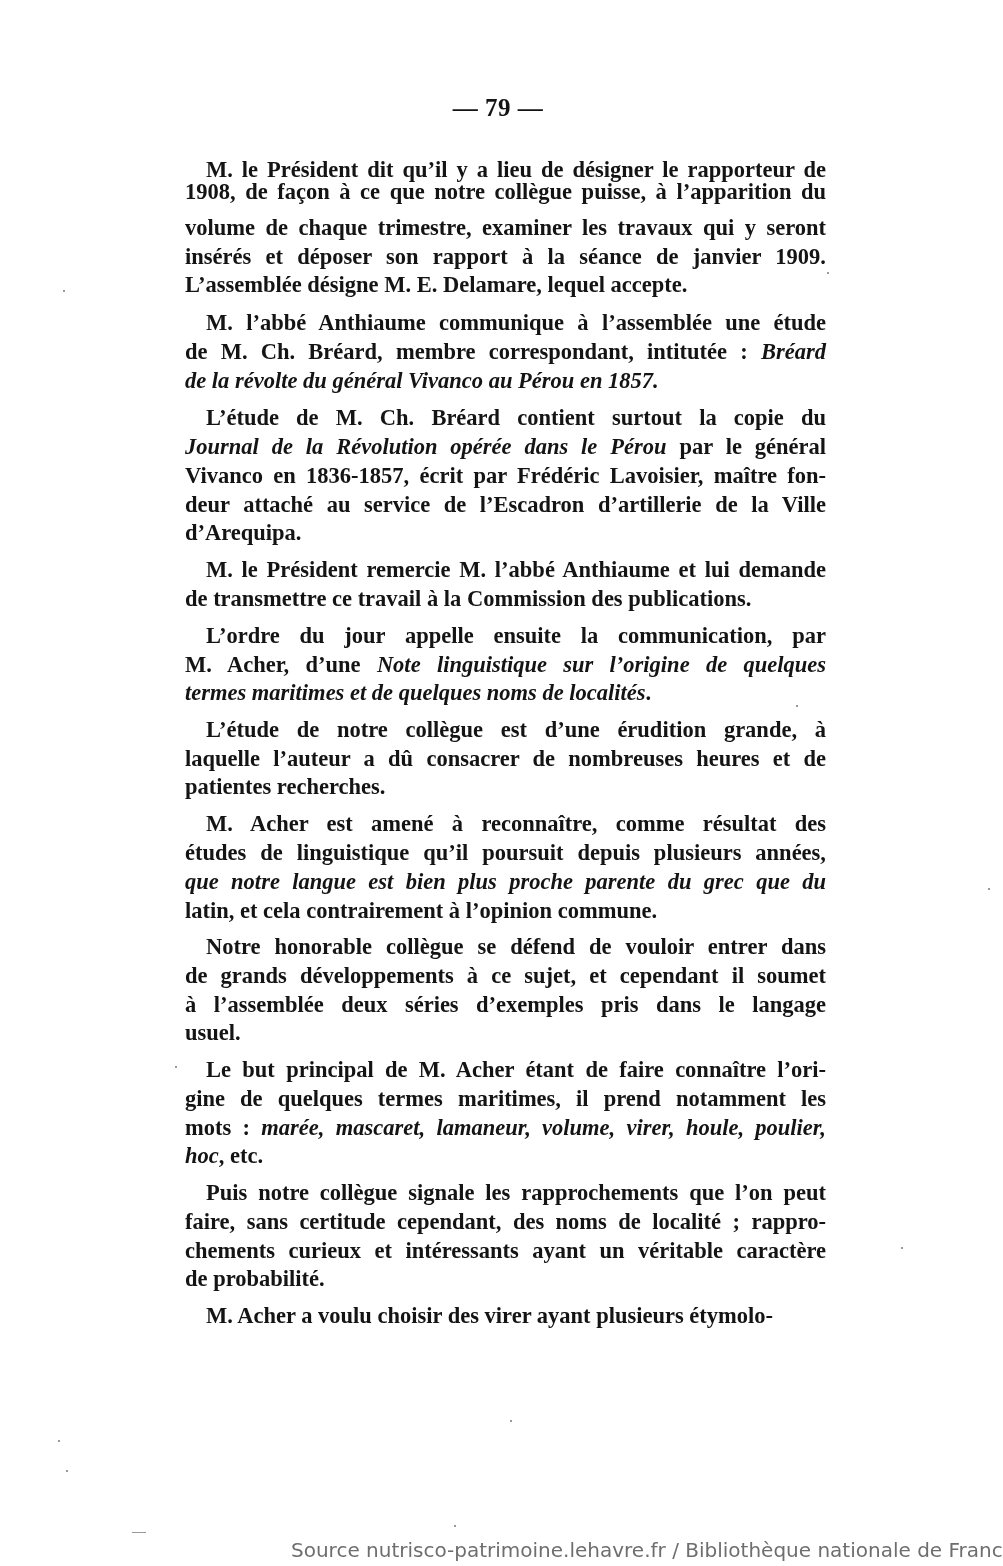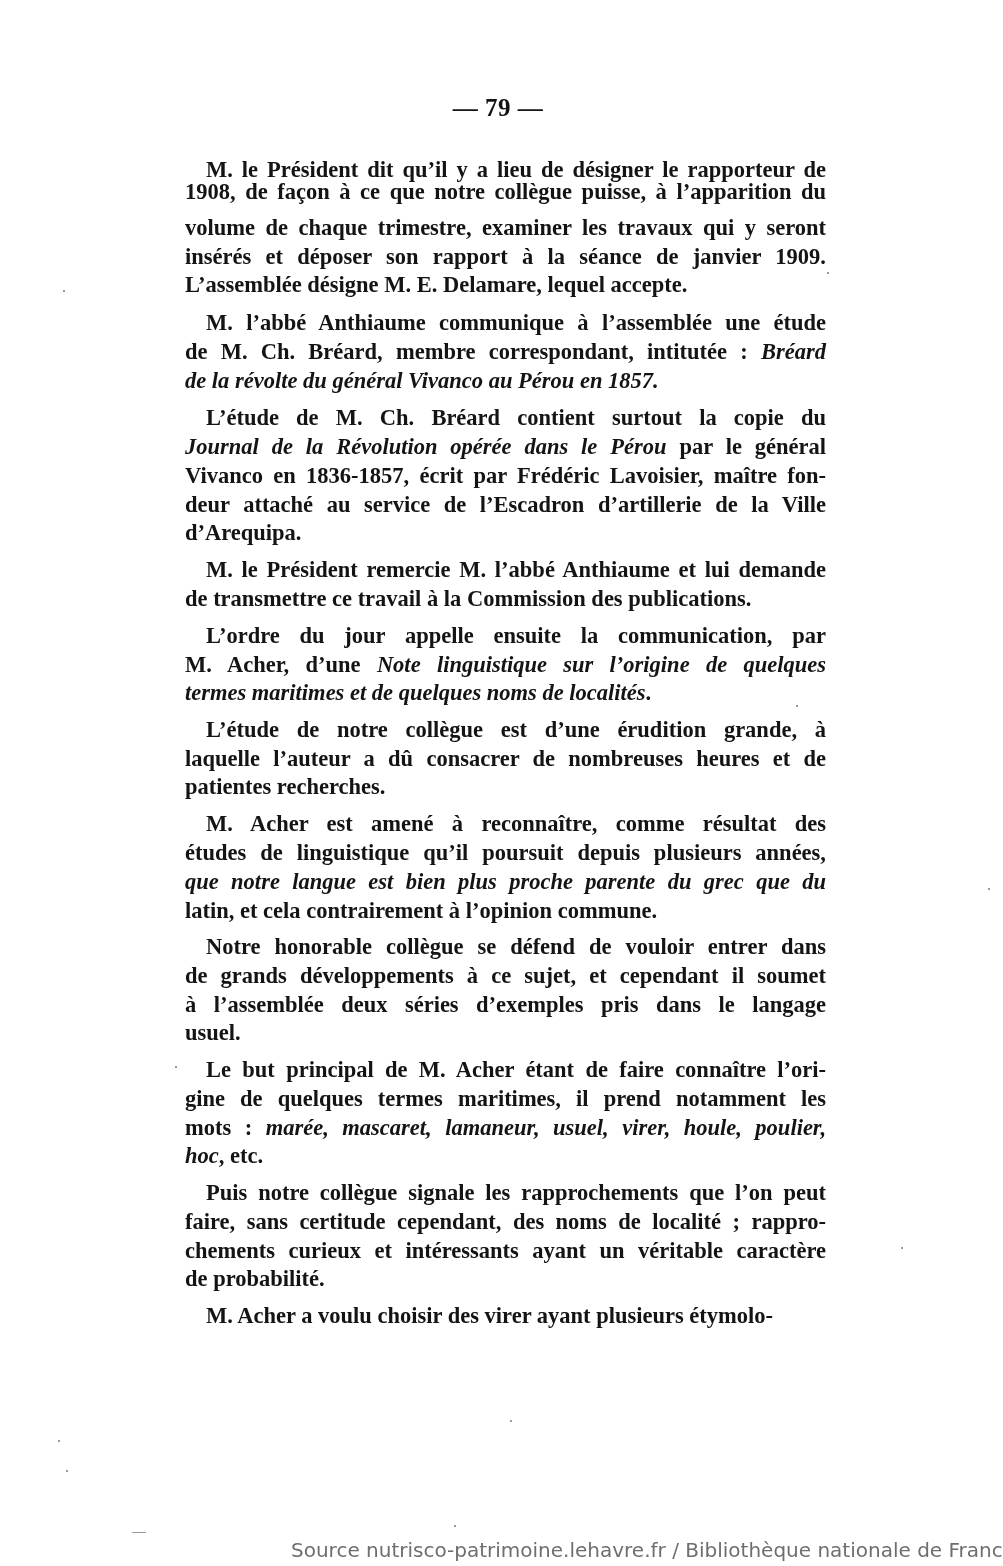--- a/index.html
+++ b/index.html
@@ -119,21 +119,21 @@
       </div>
       <div>
         <div class="line indent" style="top: 932px;"><span>Notre honorable collègue se défend de vouloir entrer dans</span></div>
         <div class="line" style="top: 961px;"><span>de grands développements à ce sujet, et cependant il soumet</span></div>
         <div class="line" style="top: 990px;"><span>à l’assemblée deux séries d’exemples pris dans le langage</span></div>
         <div class="line last" style="top: 1018px;"><span>usuel.</span></div>
       </div>
       <div>
         <div class="line indent" style="top: 1055px;"><span>Le but principal de M. Acher étant de faire connaître l’ori-</span></div>
         <div class="line" style="top: 1084px;"><span>gine de quelques termes maritimes, il prend notamment les</span></div>
-        <div class="line" style="top: 1113px;"><span>mots : </span><span class="it">marée, mascaret, lamaneur, usuel, virer, houle, poulier,</span></div>
+        <div class="line" style="top: 1113px;"><span>mots : </span><span class="it">marée, mascaret, lamaneur, volume, virer, houle, poulier,</span></div>
         <div class="line last" style="top: 1141px;"><span class="it">hoc</span><span>, etc.</span></div>
       </div>
       <div>
         <div class="line indent" style="top: 1178px;"><span>Puis notre collègue signale les rapprochements que l’on peut</span></div>
         <div class="line" style="top: 1207px;"><span>faire, sans certitude cependant, des noms de localité ; rappro-</span></div>
         <div class="line" style="top: 1236px;"><span>chements curieux et intéressants ayant un véritable caractère</span></div>
         <div class="line last" style="top: 1264px;"><span>de probabilité.</span></div>
       </div>
       <div>
         <div class="line indent last" style="top: 1301px;"><span>M. Acher a voulu choisir des virer ayant plusieurs étymolo-</span></div>

